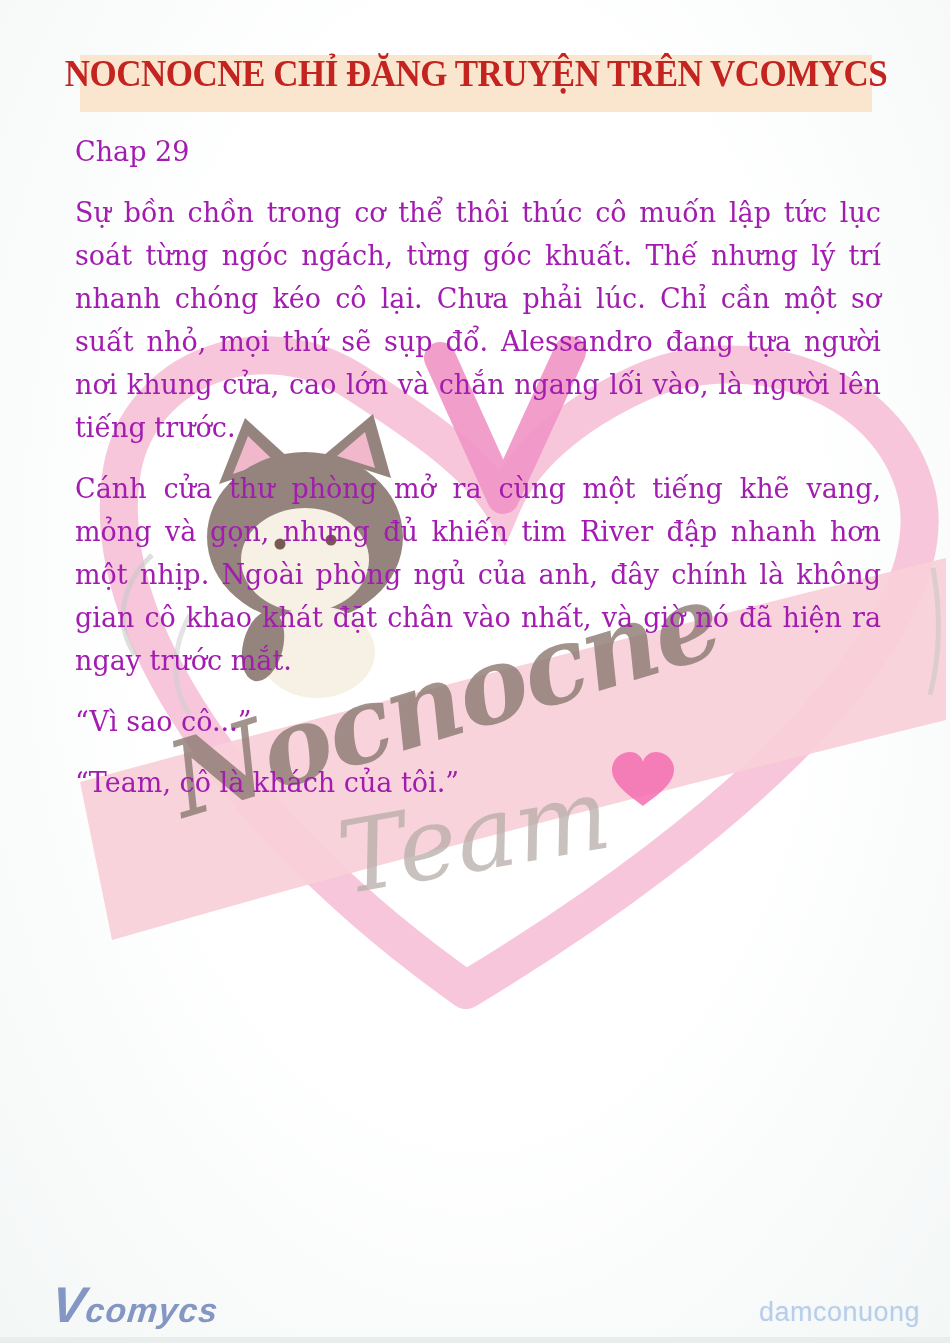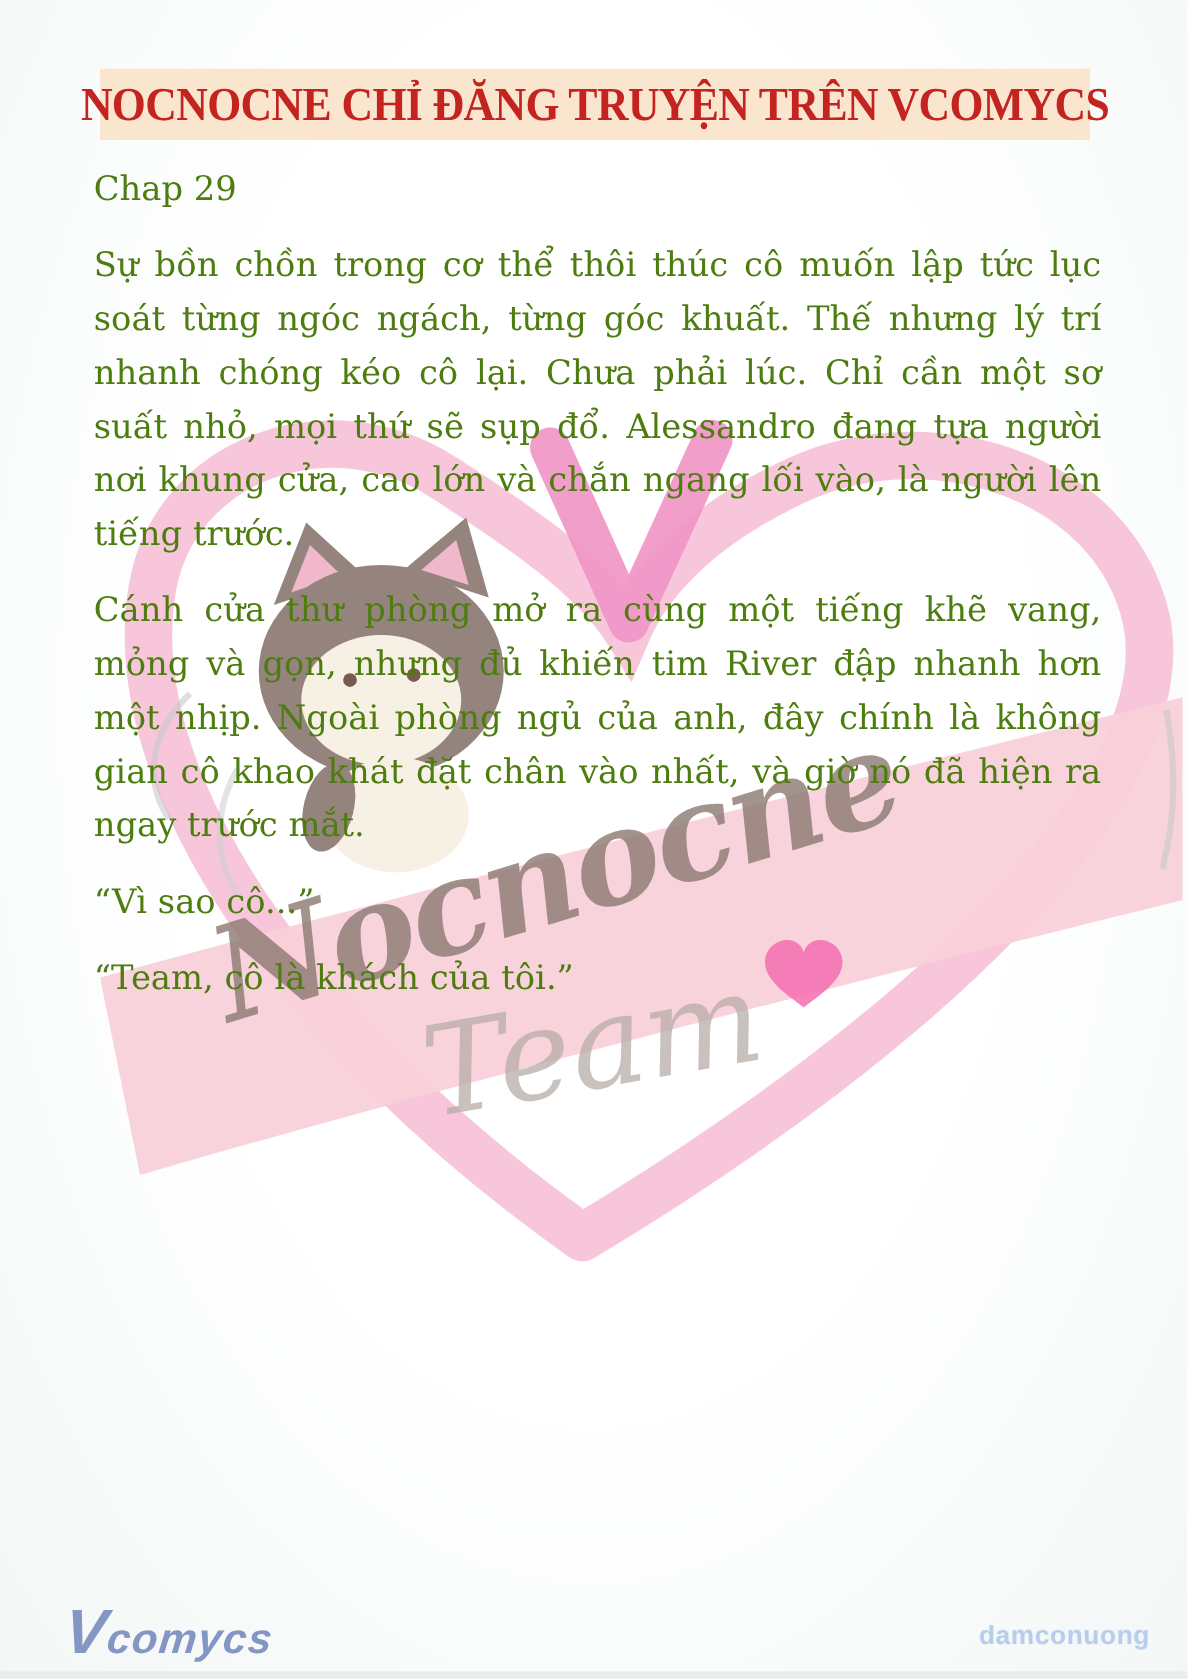--- a/index.html
+++ b/index.html
@@ -4,51 +4,51 @@
 <style>
   html,body{margin:0;padding:0;}
   body{
     width:950px;height:1343px;position:relative;overflow:hidden;
     background:radial-gradient(ellipse at 50% 42%, #ffffff 50%, #f3f7f6 100%);
     font-family:"DejaVu Serif", serif;
   }
   
   .banner{
     position:absolute;left:80px;top:55px;width:792px;height:57px;
-    background:#fae5cf;display:flex;align-items:center;justify-content:center;
+    background:#fae5cf;display:flex;justify-content:center;
     z-index:3;
   }
   .banner-text{
     font-family:"Liberation Serif", serif;
     font-weight:bold;font-size:35px;color:#c32420;
     letter-spacing:-0.5px;white-space:nowrap;transform:scaleY(1.08);
   }
   
   .watermark{
     position:absolute;left:0;top:0;width:950px;height:1343px;z-index:1;
   }
   
   .page-body{
     position:absolute;left:75px;top:130px;width:806px;z-index:2;
-    font-size:27px;line-height:43px;color:#4d7c0f;text-align:justify;
+    font-size:27px;line-height:43px;color:#a21caf;text-align:justify;
   }
   .page-body p{margin:0 0 18px 0;}
   .page-body p.short{text-align:left;}
   
   .site-logo{
     position:absolute;left:52px;top:1276px;z-index:3;
     font-family:"Liberation Sans", sans-serif;
     font-style:italic;font-weight:bold;font-size:34px;color:#8496c4;
     letter-spacing:1px;transform:skewX(-6deg);
   }
   .site-logo::first-letter{font-size:50px;}
   .credit{
     position:absolute;right:30px;top:1297px;z-index:3;
-    font-family:"Liberation Sans", sans-serif;font-weight:bold;
-    font-size:21px;color:#b7cdea;letter-spacing:0.5px;
+    font-family:"Liberation Sans", sans-serif;font-weight:normal;
+    font-size:27px;color:#b7cdea;letter-spacing:0.5px;
     text-shadow:0 0 2px #e4eef8;
   }
   .bottom-edge{
     position:absolute;left:0;bottom:0;width:950px;height:6px;
     background:#e9edec;z-index:4;
   }
 </style>
 </head>
 <body>
 

